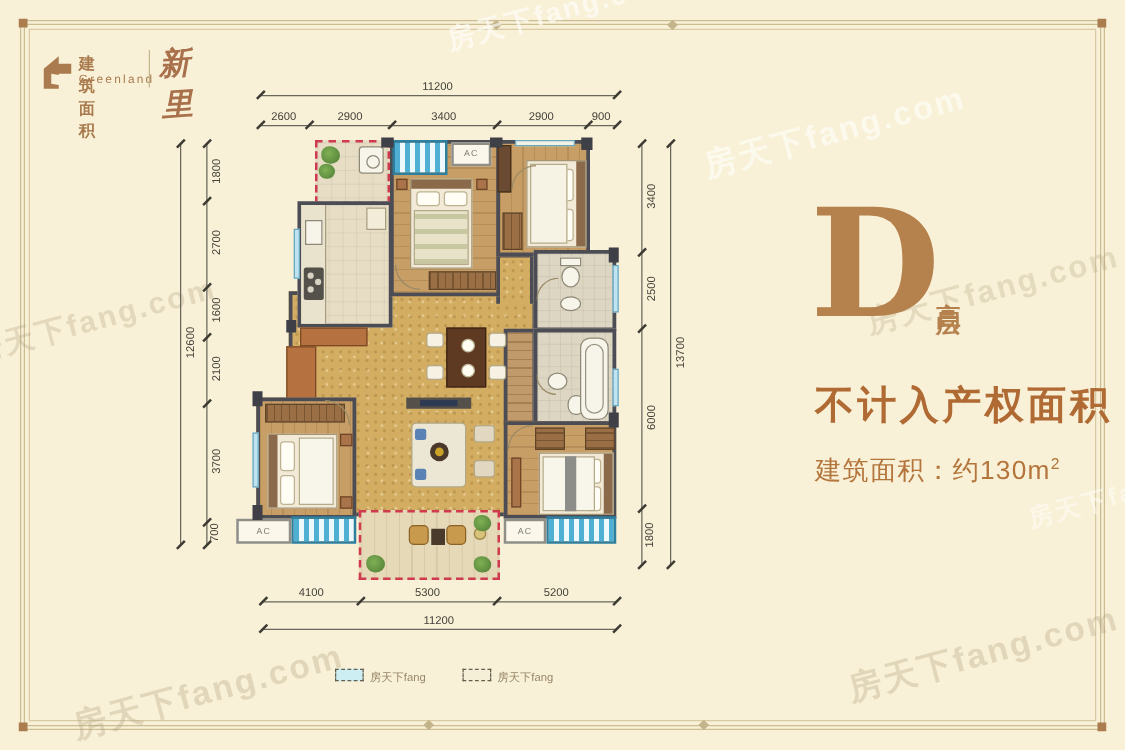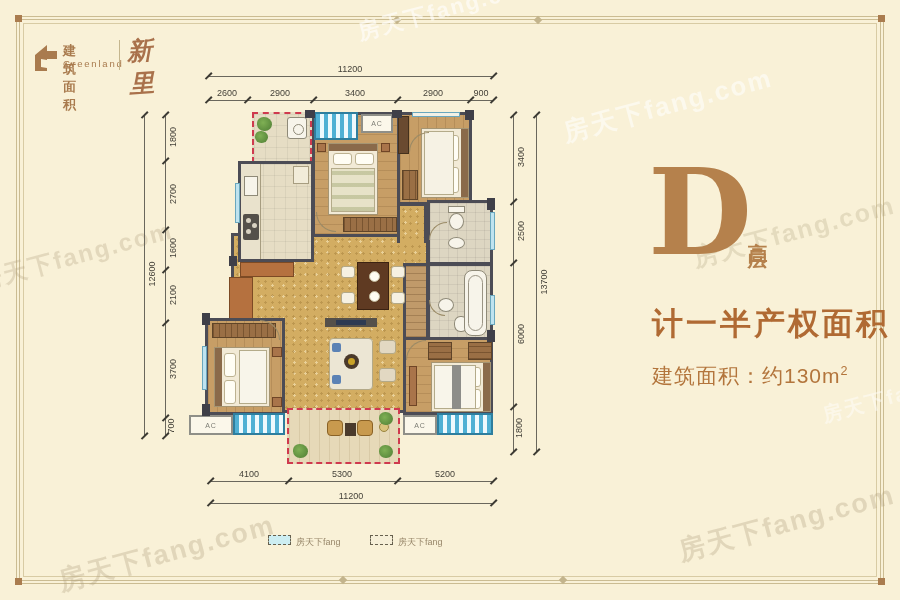--- a/index.html
+++ b/index.html
@@ -312,21 +312,21 @@
 <div class="dim dimv" style="left:501px;top:329px;width:40px;">6000</div>
 <div class="dim dimv" style="left:501px;top:423px;width:36px;">1800</div>
 
 <div class="dl" style="left:536px;top:115px;width:1px;height:337px;"></div>
 <div class="tk" style="left:532px;top:114px;"></div>
 <div class="tk" style="left:532px;top:451px;"></div>
 <div class="dim dimv" style="left:524px;top:277px;width:40px;">13700</div>
 
 <div class="panel-d" style="left:648px;top:152px;font-size:120px;line-height:1;">D</div>
 <div class="abs" style="left:745px;top:226px;writing-mode:vertical-rl;font-size:20px;font-weight:600;color:#b5814c;letter-spacing:8px;">高层</div>
-<div class="abs" style="left:652px;top:303px;font-size:31px;font-weight:bold;color:#b06a33;letter-spacing:3px;">计一半产权面积</div>
+<div class="abs" style="left:652px;top:303px;font-size:31px;font-weight:bold;color:#b06a33;letter-spacing:3px;">不计入产权面积</div>
 <div class="abs" style="left:652px;top:362px;font-size:21px;color:#b3753c;letter-spacing:1px;">
   <span>建筑面积：约130m</span><sup>2</sup>
 </div>
 
 <div class="sw" style="left:268px;top:535px;background:#cdeef2;"></div>
 <div class="lg" style="left:296px;top:536px;">房天下fang</div>
 <div class="sw" style="left:370px;top:535px;background:#f6efd8;"></div>
 <div class="lg" style="left:398px;top:536px;">房天下fang</div>
 
 </body></html>

